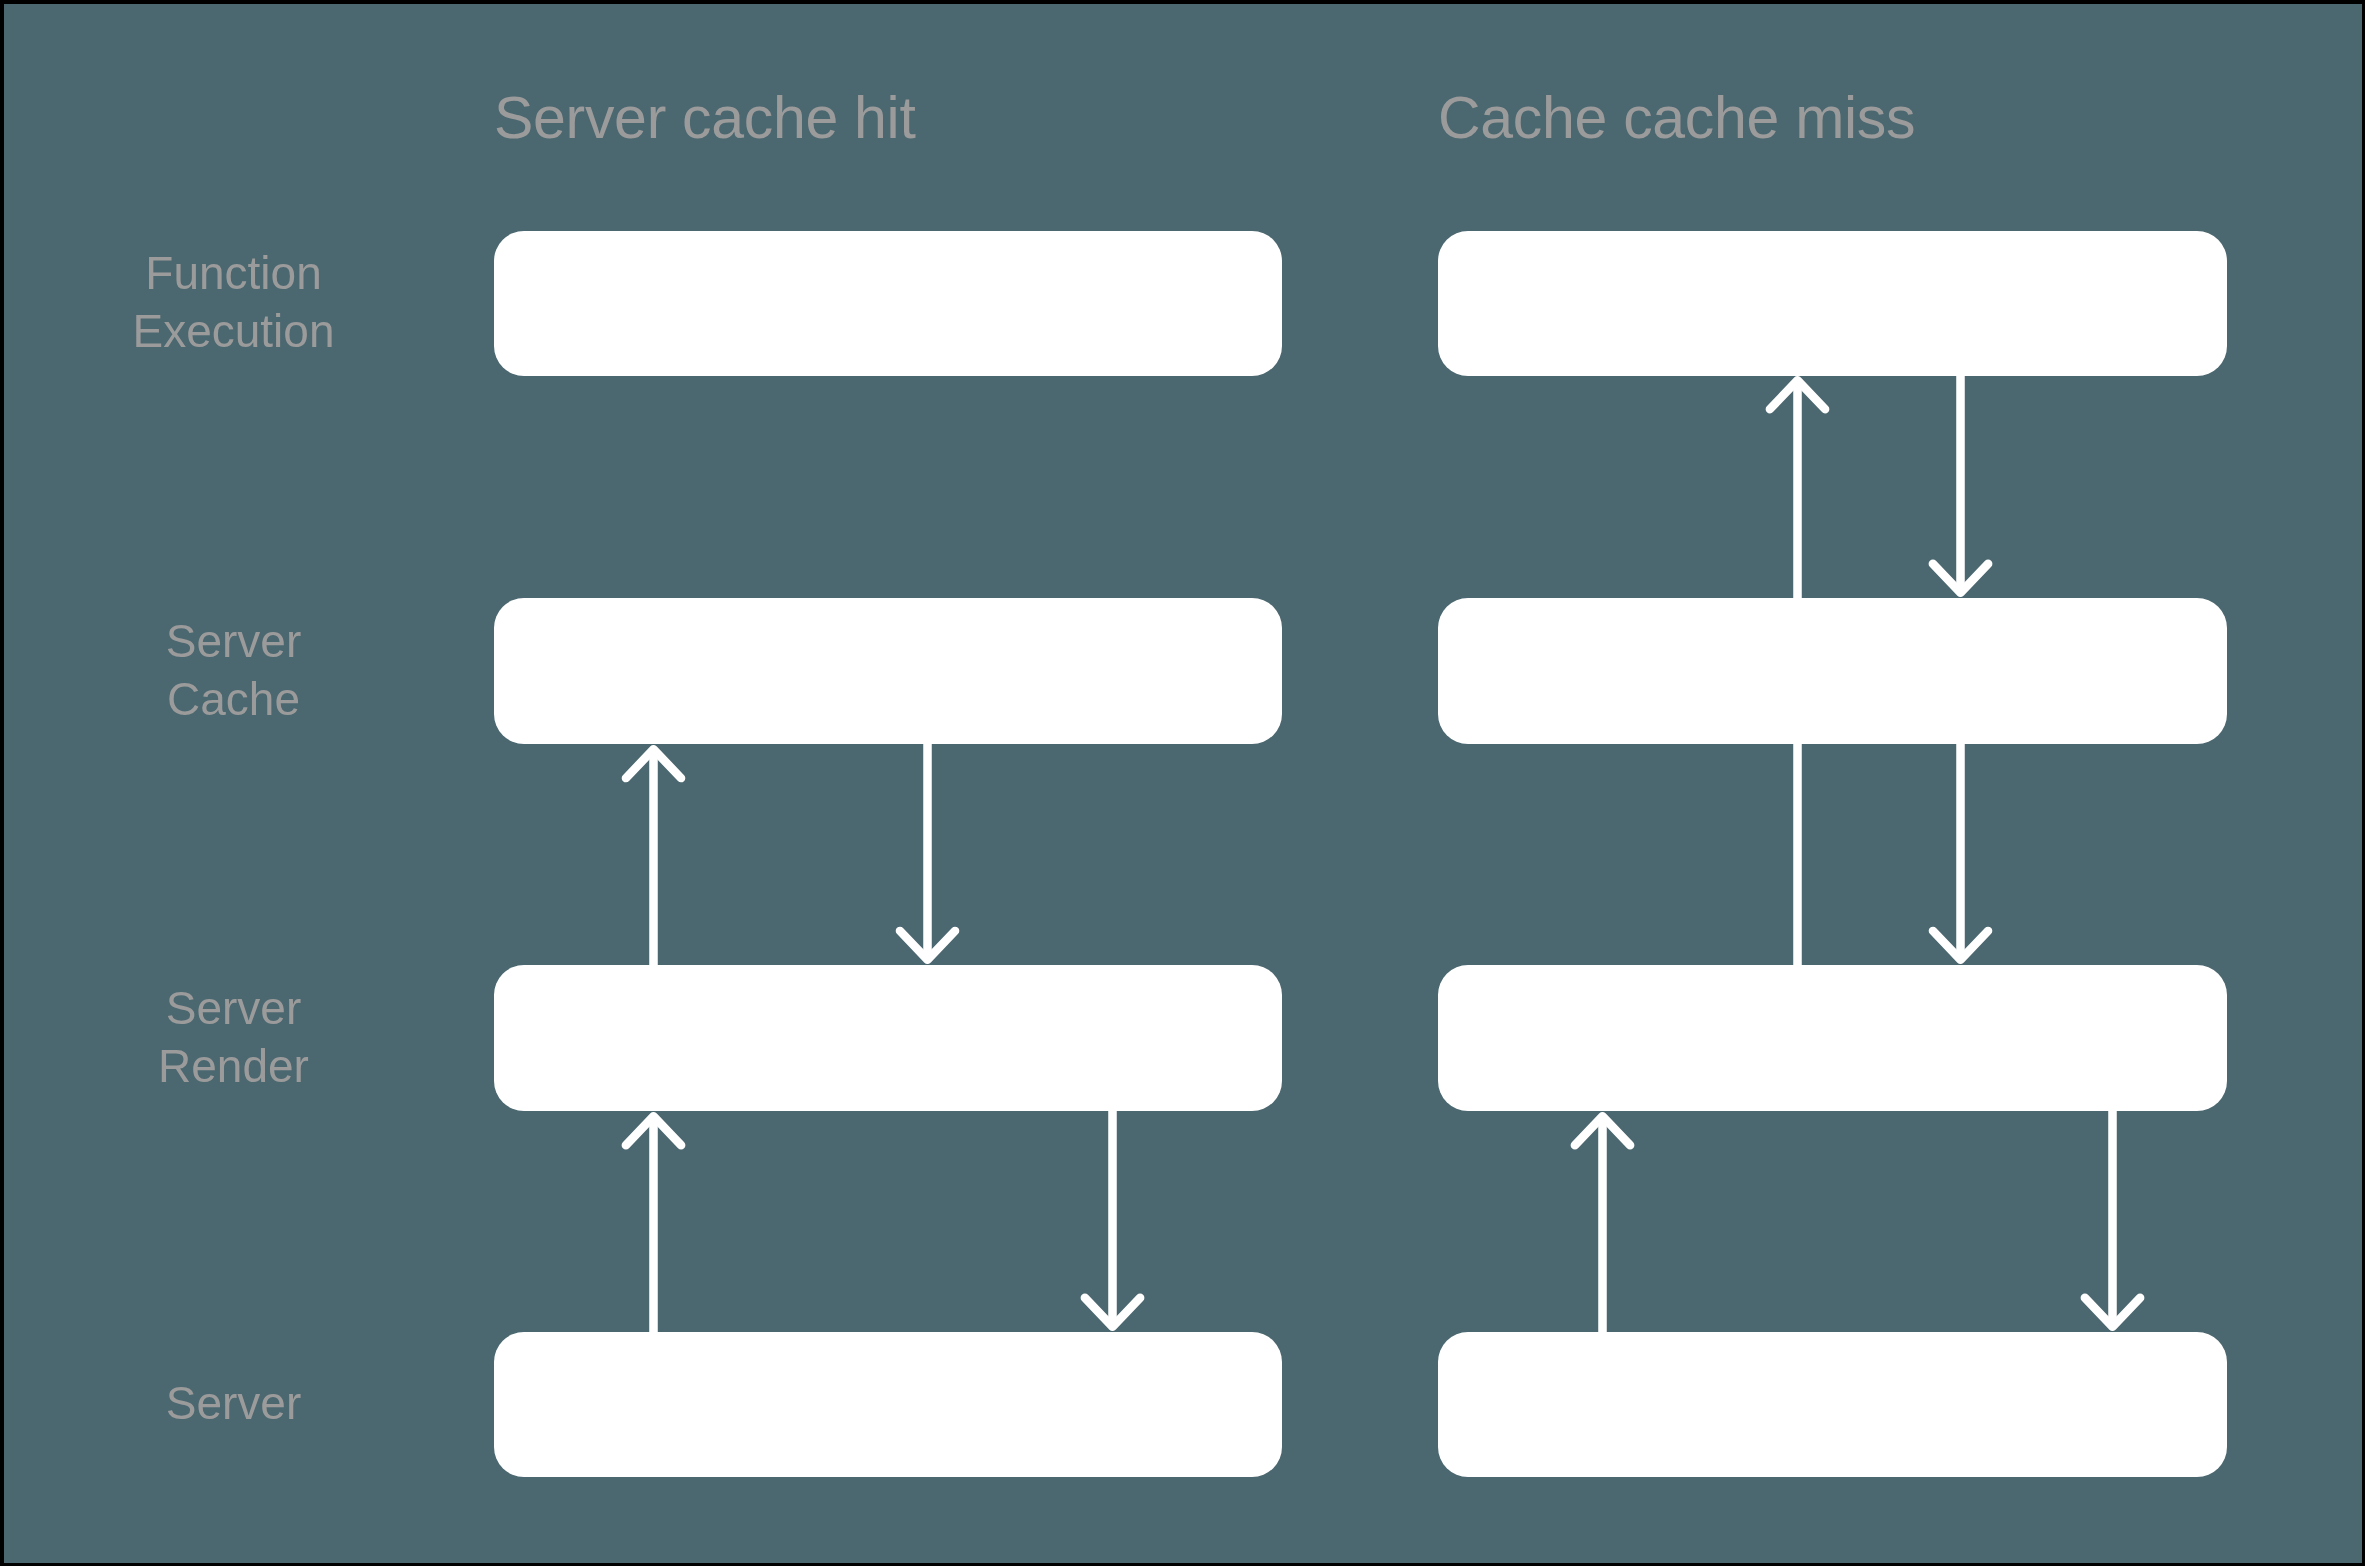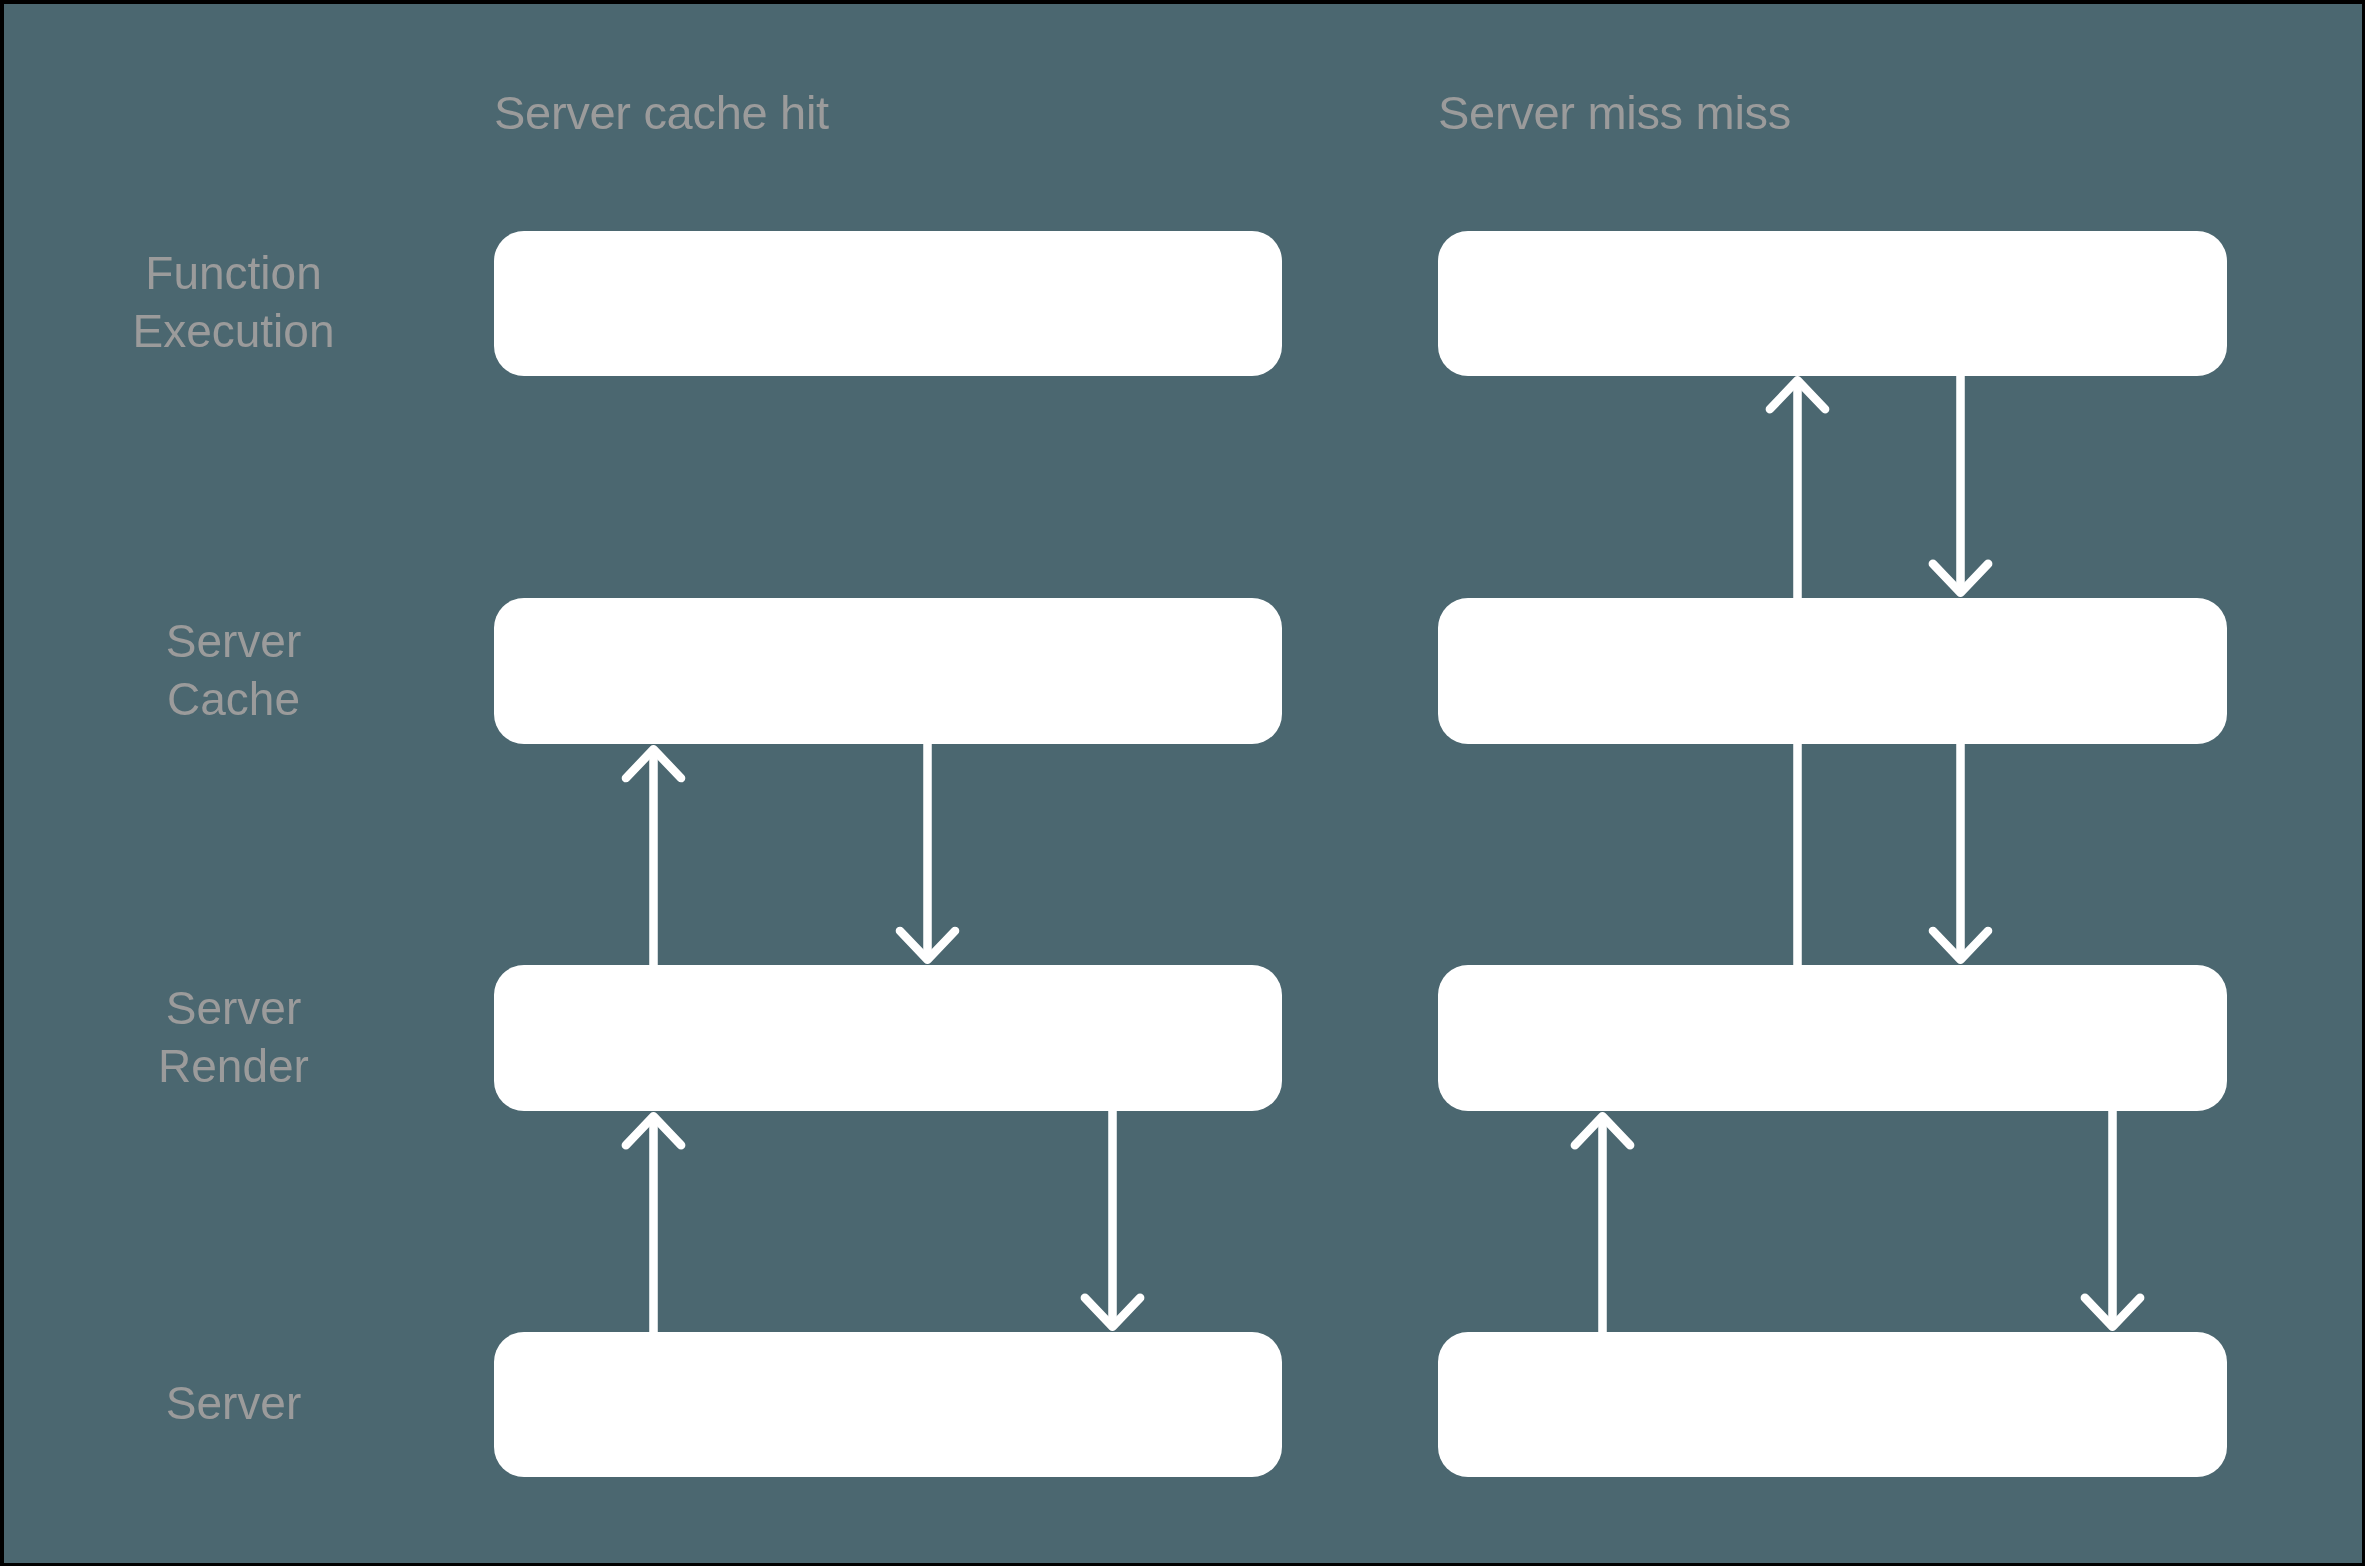--- a/index.html
+++ b/index.html
@@ -15,21 +15,21 @@
     background: #4b6770;
     box-sizing: border-box;
     border: 4px solid #000000;
     overflow: hidden;
     font-family: "Liberation Sans", sans-serif;
   }
   
   .col-header {
     position: absolute;
     color: #9b9b9b;
-    font-size: 47px;
+    font-size: 59px;
     font-weight: 400;
     letter-spacing: -0.3px;
     white-space: nowrap;
     line-height: 1;
   }
   #col-header-0 { left: 490px; top: 85px; }
   #col-header-1 { left: 1434px; top: 85px; }
 
   
   .row-label {
@@ -80,21 +80,21 @@
     stroke-linejoin: round;
     fill: none;
   }
 </style>
 </head>
 <body>
 
 <div id="stage">
 
   <div class="col-header" id="col-header-0">Server cache hit</div>
-  <div class="col-header" id="col-header-1">Server miss miss</div>
+  <div class="col-header" id="col-header-1">Cache cache miss</div>
 
   <div class="row-label" id="row-label-0">Function
 Execution</div>
   <div class="row-label" id="row-label-1">Server
 Cache</div>
   <div class="row-label" id="row-label-2">Server
 Render</div>
   <div class="row-label" id="row-label-3">Server</div>
 
   <div class="arrow" style="left:610px; top:740px;">

